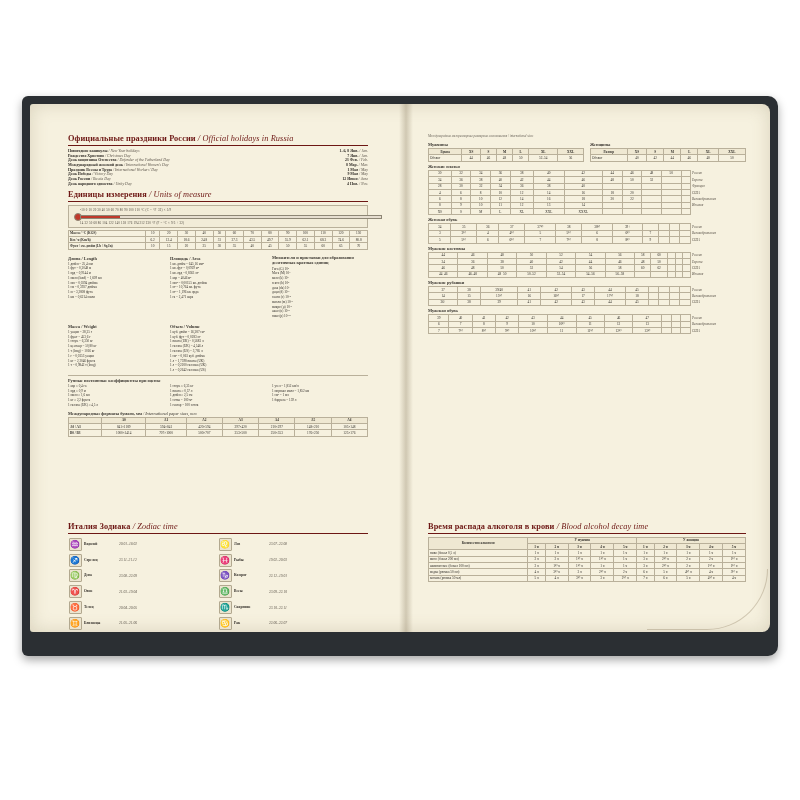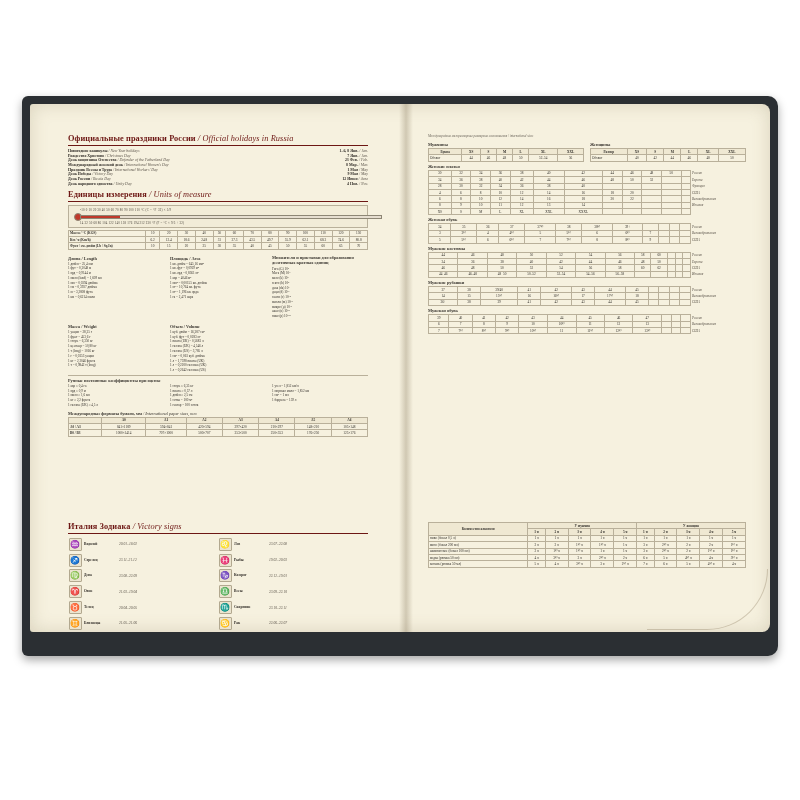--- a/index.html
+++ b/index.html
@@ -361,21 +361,21 @@
                   <td>176×250</td>
                   <td>125×176</td>
                 </tr>
               </tbody>
           </table>
         </div>
 
         <div class="col" style="left:38px;top:418px;width:300px;">
           <div class="h1">
             <span>Италия Зодиака</span>
-            <span class="en">/ Victory signs</span>
+            <span class="en">/ Zodiac time</span>
           </div>
           <table class="zod">
             <tbody id="zod-body">
                 <tr>
                   <td class="nm"><span class="glyph">♒</span>Водолей</td>
                   <td class="dtv">20.01–18.02</td>
                   <td class="nm"><span class="glyph">♌</span>Лев</td>
                   <td class="dtv">23.07–22.08</td>
                 </tr>
                 <tr>
@@ -800,20 +800,24 @@
                     <td></td>
                     <td></td>
                     <td class="l" style="width:52px;border:none;font-style:italic;color:#5b544a;">США</td>
                   </tr>
                 </tbody>
               </table>
             </div>
         </div>
 
         <div class="col" style="left:20px;top:418px;width:318px;">
+          <div class="h1">
+            <span>Время распада алкоголя в крови</span>
+            <span class="en">/ Blood alcohol decay time</span>
+          </div>
           <table class="dt">
             <thead>
               <tr id="alc-group">
                   <th rowspan="2" class="l">Количество алкоголя</th>
                   <th colspan="5">У мужчин</th>
                   <th colspan="5">У женщин</th>
                 </tr>
               <tr id="alc-head">
                   <th>1 ч</th>
                   <th>2 ч</th>

